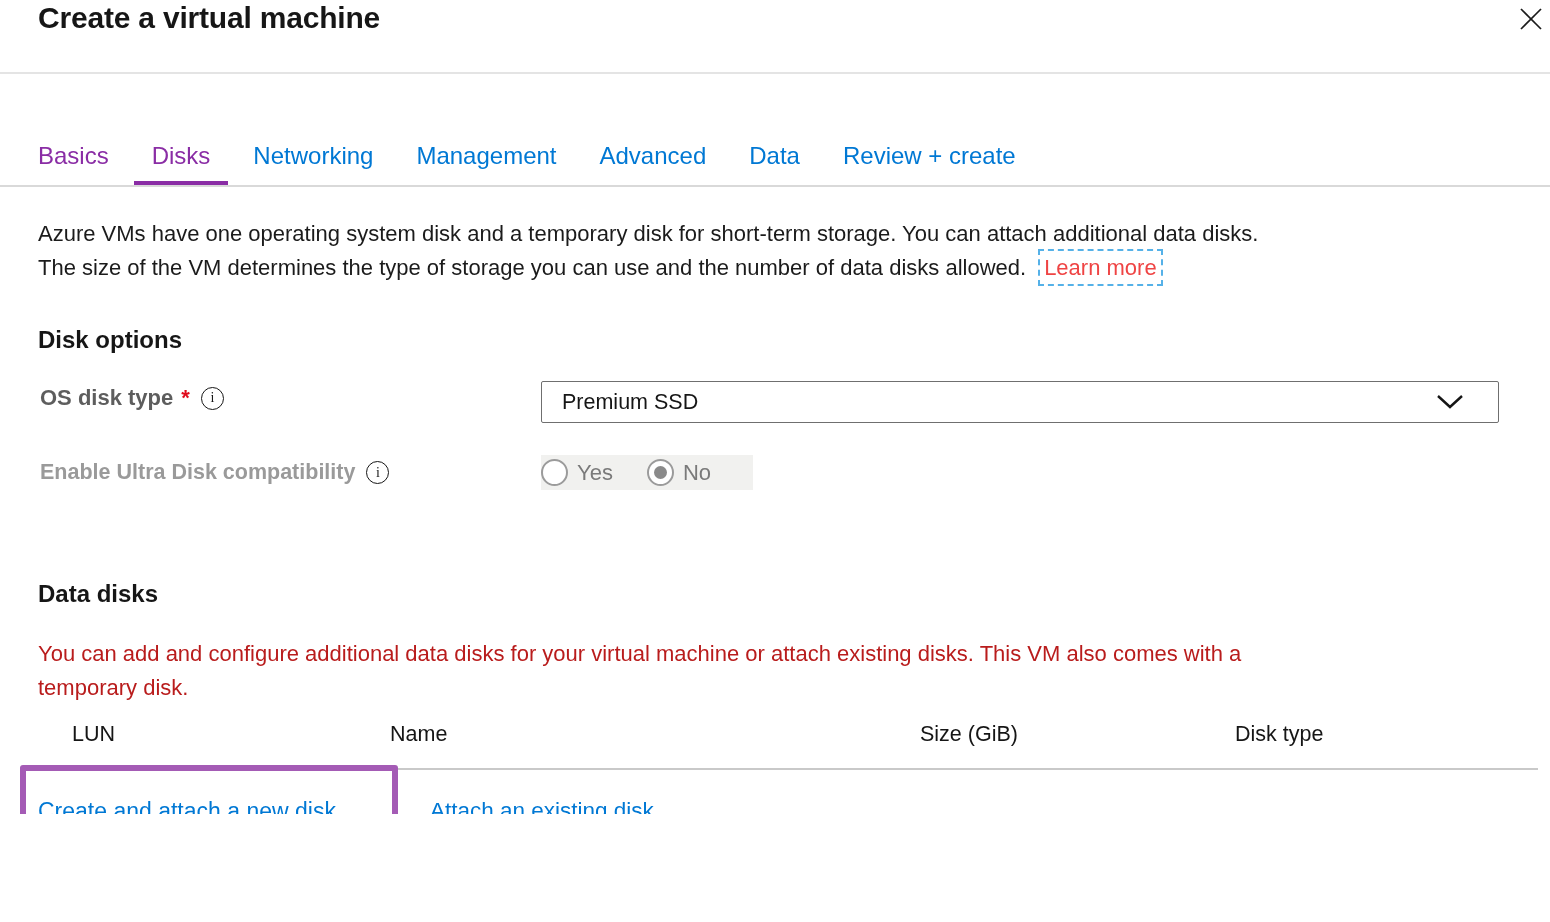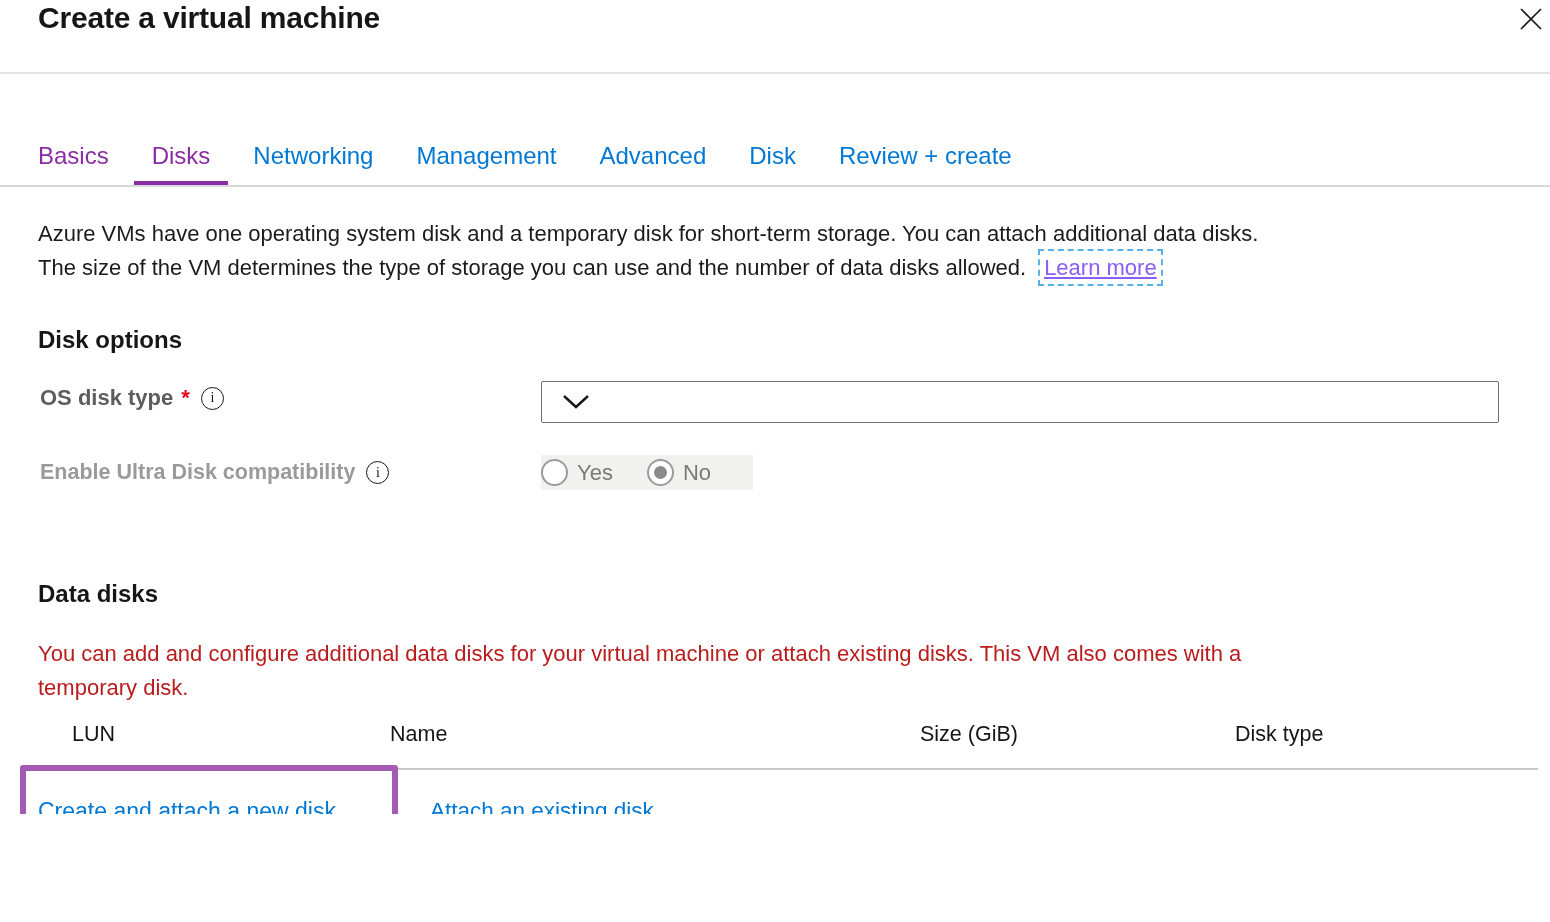--- a/index.html
+++ b/index.html
@@ -42,21 +42,21 @@
   .tabs-divider{
     position:absolute; left:0; right:0; top:185px; height:2px; background:#d9d9d9;
   }
 
   
   .intro{
     position:absolute; left:38px; top:217px; width:1470px;
     font-size:22px; line-height:34px; color:#1b1b1b;
   }
   .learn-more{
-    color:#8b5cf6; text-decoration:underline; cursor:pointer;
+    color:#ef4444; cursor:pointer;
     outline:2.5px dashed #55b1e8; outline-offset:4px; margin-left:18px;margin-top:24px;
   }
 
   
   .section-heading{
     position:absolute; left:38px; font-size:24px; font-weight:bold; color:#161616;
   }
   .h-disk-options{ top:326px; }
   .h-data-disks{ top:580px; }
 
@@ -146,39 +146,40 @@
     </span>
   </div>
   <div class="header-divider"></div>
 
   <div class="tabs">
     <div class="tab visited">Basics</div>
     <div class="tab active">Disks</div>
     <div class="tab">Networking</div>
     <div class="tab">Management</div>
     <div class="tab">Advanced</div>
-    <div class="tab">Disk</div>
+    <div class="tab">Data</div>
     <div class="tab">Review + create</div>
   </div>
   <div class="tabs-divider"></div>
 
   <div class="intro">
     <span>Azure VMs have one operating system disk and a temporary disk for short-term storage. You can attach additional data disks.</span><br>
     <span>The size of the VM determines the type of storage you can use and the number of data disks allowed.</span><a class="learn-more">Learn more</a>
   </div>
 
   <div class="section-heading h-disk-options">Disk options</div>
 
   <div class="field-label lbl-os">
     <span>OS disk type</span>
     <span class="req-star">*</span>
     <span class="info-icon">i</span>
   </div>
 
   <div class="dropdown">
+    <span class="dropdown-value">Premium SSD</span>
     <span class="chevron">
       <svg width="28" height="16" viewBox="0 0 28 16">
         <polyline points="2,2 14,13 26,2" fill="none" stroke="#161616" stroke-width="2.4"></polyline>
       </svg>
     </span>
   </div>
 
   <div class="field-label lbl-ultra">
     <span>Enable Ultra Disk compatibility</span>
     <span class="info-icon">i</span>

